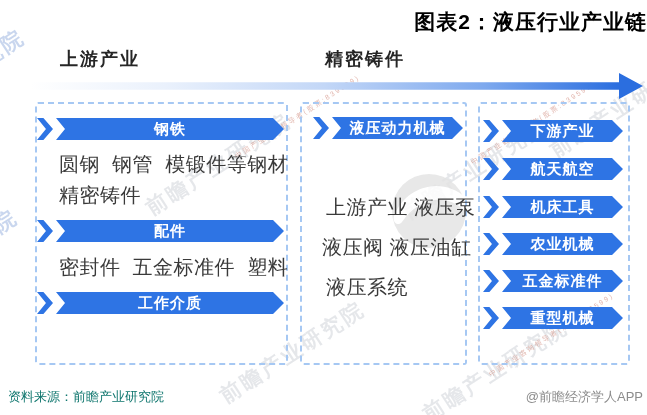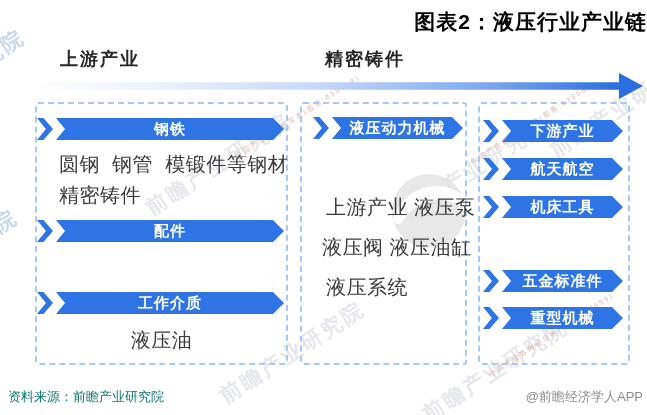--- a/index.html
+++ b/index.html
@@ -83,27 +83,27 @@
         </span>
     </div>
     <div class="bodytext" style="left:22px;top:51px;">圆钢  钢管  模锻件等钢材</div>
     <div class="bodytext" style="left:22px;top:82px;">精密铸件</div>
     <div class="ribbon" style="left:0;right:2px;top:116px;">
       <span class="chev"></span>
       <span class="band">
           <span>配件</span>
         </span>
     </div>
+    <div class="bodytext" style="left:22px;top:154px;">密封件  五金标准件  塑料</div>
     <div class="ribbon" style="left:0;right:2px;top:188px;">
       <span class="chev"></span>
       <span class="band">
           <span>工作介质</span>
         </span>
     </div>
-    <div class="bodytext centertext" style="top:227px;">液压油</div>
   </div>
 
   <div class="box box-mid">
     <div class="ribbon" style="left:11px;width:150px;top:13px;">
       <span class="chev"></span>
       <span class="band">
           <span>液压动力机械</span>
         </span>
     </div>
     <div class="bodytext" style="left:24px;top:94px;">上游产业 液压泵</div>
@@ -123,20 +123,26 @@
       <span class="band">
           <span>航天航空</span>
         </span>
     </div>
     <div class="ribbon" style="left:3px;width:140px;top:92px;">
       <span class="chev"></span>
       <span class="band">
           <span>机床工具</span>
         </span>
     </div>
+    <div class="ribbon" style="left:3px;width:140px;top:129px;">
+      <span class="chev"></span>
+      <span class="band">
+          <span>农业机械</span>
+        </span>
+    </div>
     <div class="ribbon" style="left:3px;width:140px;top:166px;">
       <span class="chev"></span>
       <span class="band">
           <span>五金标准件</span>
         </span>
     </div>
     <div class="ribbon" style="left:3px;width:140px;top:203px;">
       <span class="chev"></span>
       <span class="band">
           <span>重型机械</span>

